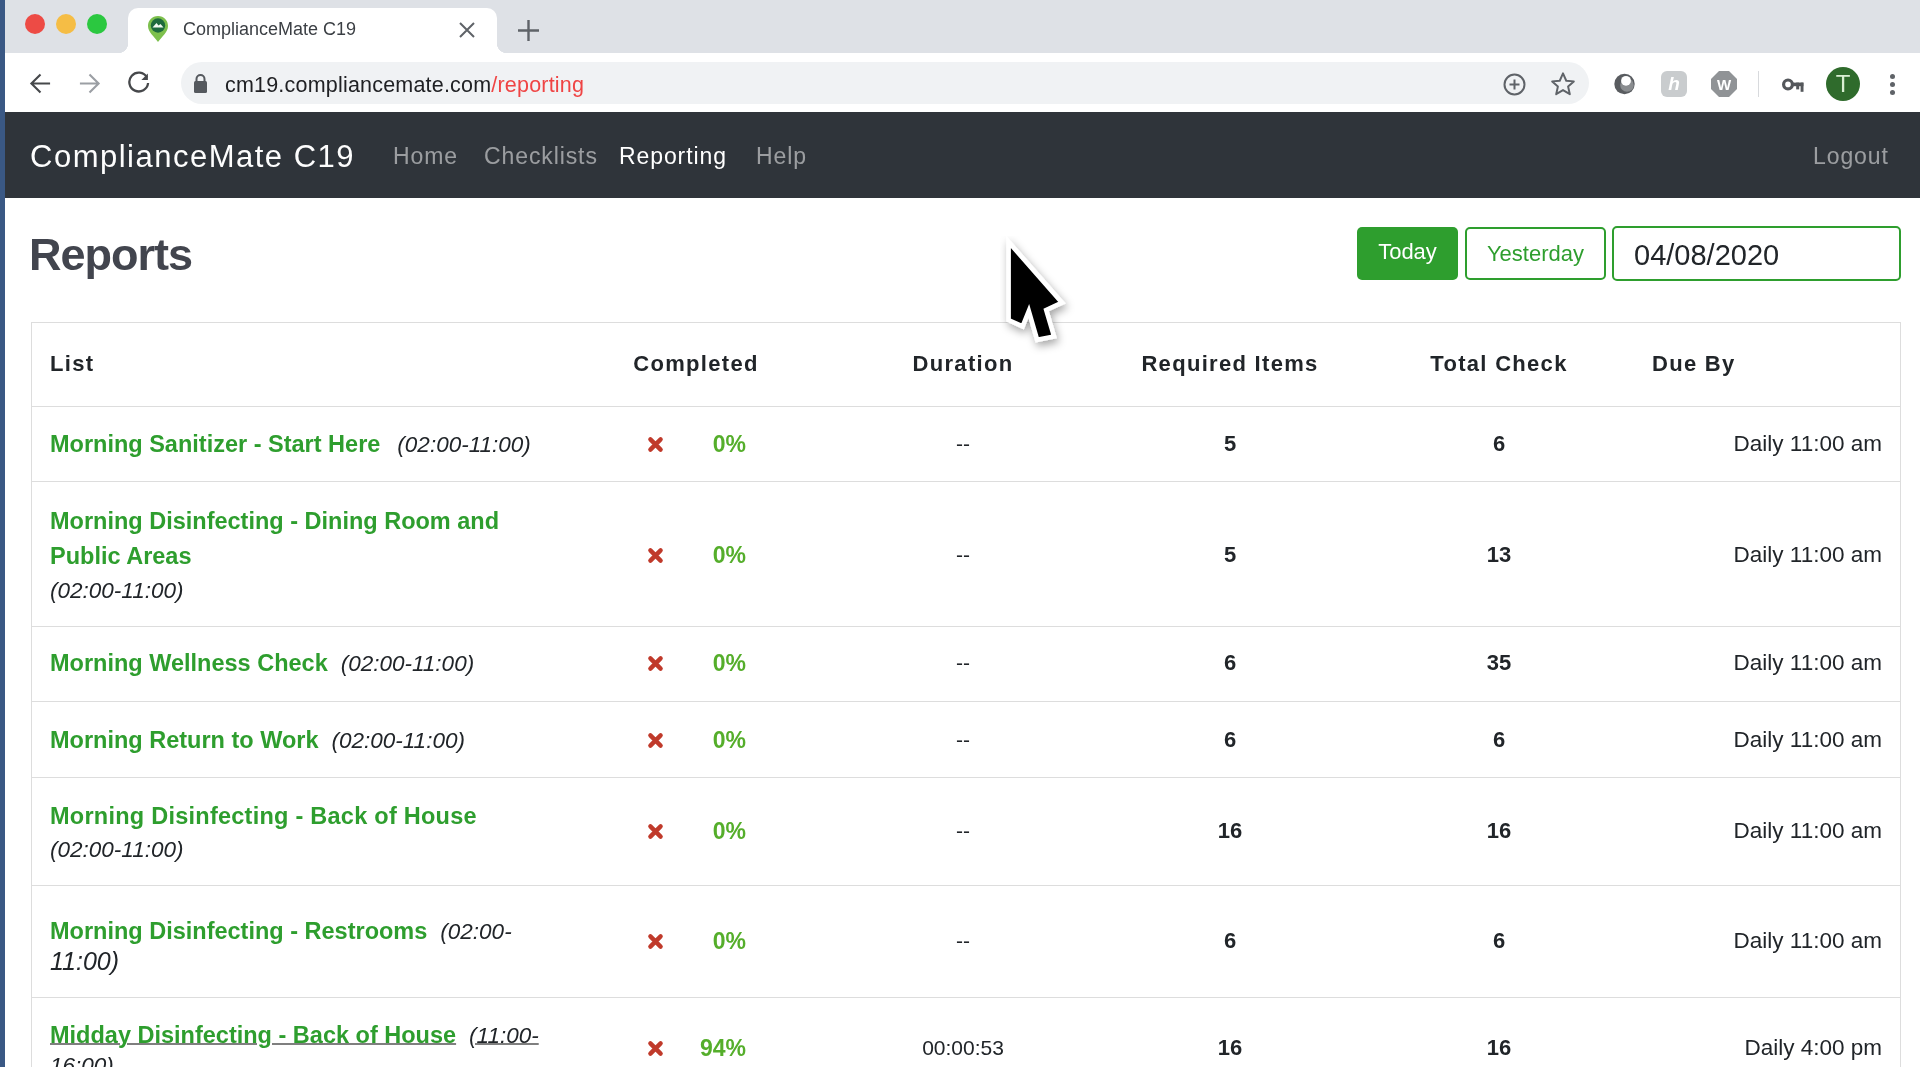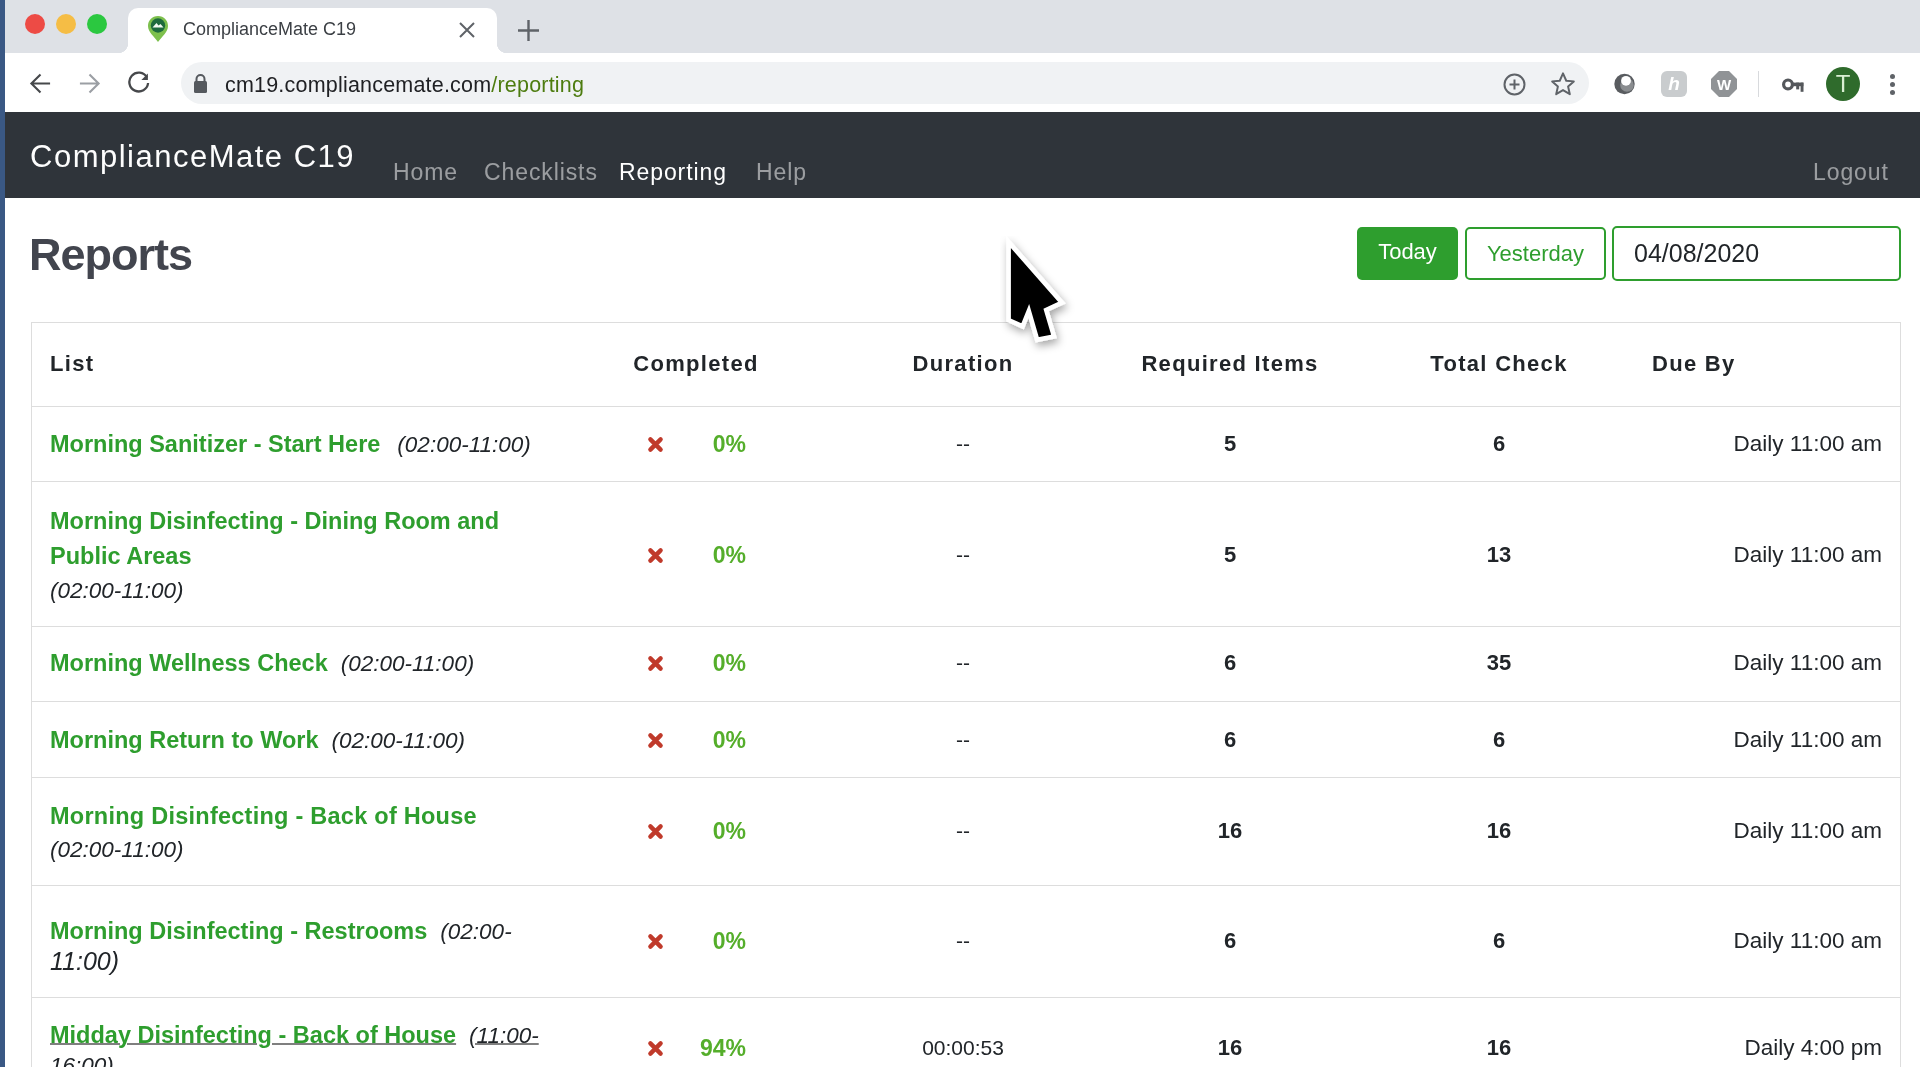--- a/index.html
+++ b/index.html
@@ -8,35 +8,35 @@
   .abs { position:absolute; }
 
   
   #tabstrip { left:0; top:0; width:1920px; height:53px; background:#dee1e6; }
   .light { border-radius:50%; width:20px; height:20px; top:14px; }
   #tab { left:128px; top:8px; width:369px; height:45px; background:#fff; border-radius:10px 10px 0 0; }
   #tabtitle { left:183px; top:19px; font-size:18px; color:#3b3f44; letter-spacing:0; }
   #toolbar { left:0; top:53px; width:1920px; height:59px; background:#fff; }
   #pill { left:181px; top:62px; width:1408px; height:42px; border-radius:21px; background:#f0f2f4; }
   #url { left:225px; top:73px; font-size:21.5px; color:#202124; letter-spacing:0.2px; }
-  #url .gray { color:#4d7c0f; }
+  #url .gray { color:#ef4444; }
 
   
   #navbar { left:0; top:112px; width:1920px; height:86px; background:#2f343a; }
   #brand { left:30px; top:139px; font-size:31px; color:#fdfdfd; letter-spacing:1.5px; font-weight:400; }
-  .navlink { top:159px; font-size:23px; color:rgba(255,255,255,0.52); letter-spacing:0.9px; }
+  .navlink { top:143px; font-size:23px; color:rgba(255,255,255,0.52); letter-spacing:0.9px; }
   .navlink.active { color:#ffffff; }
 
   
   #reports { left:29px; top:229px; font-size:45px; line-height:52px; font-weight:700; color:#42454e; letter-spacing:-1px; }
   .btn { top:227px; height:53px; border-radius:5px; font-size:22px; line-height:49px; text-align:center; }
   #btn-today { left:1357px; width:101px; background:#2e9e2e; color:#fff; }
   #btn-yest { left:1465px; width:141px; background:#fff; border:2px solid #2e9e2e; color:#2e9e2e; }
   #dateinput { left:1612px; top:226px; width:289px; height:55px; border:2px solid #2e9e2e; border-radius:5px; background:#fff; }
-  #datetext { left:1634px; top:239px; font-size:25px; color:#212529; }
+  #datetext { left:1634px; top:239px; font-size:29px; color:#212529; }
 
   
   .hline { background:#dddddd; height:1px; left:31px; width:1870px; }
   .vline { background:#dddddd; width:1px; top:322px; height:745px; }
   .th { font-weight:700; font-size:22px; color:#212529; letter-spacing:1.3px; white-space:nowrap; }
   .cellmid { transform:translateY(-50%); }
   .ctr { transform:translate(-50%,-50%); text-align:center; }
   .lnk { color:#2e9e2e; font-weight:700; font-size:23.5px; }
   .tim { color:#212529; font-style:italic; font-weight:400; font-size:22.5px; }
   .num { font-weight:700; font-size:22px; color:#212529; }

